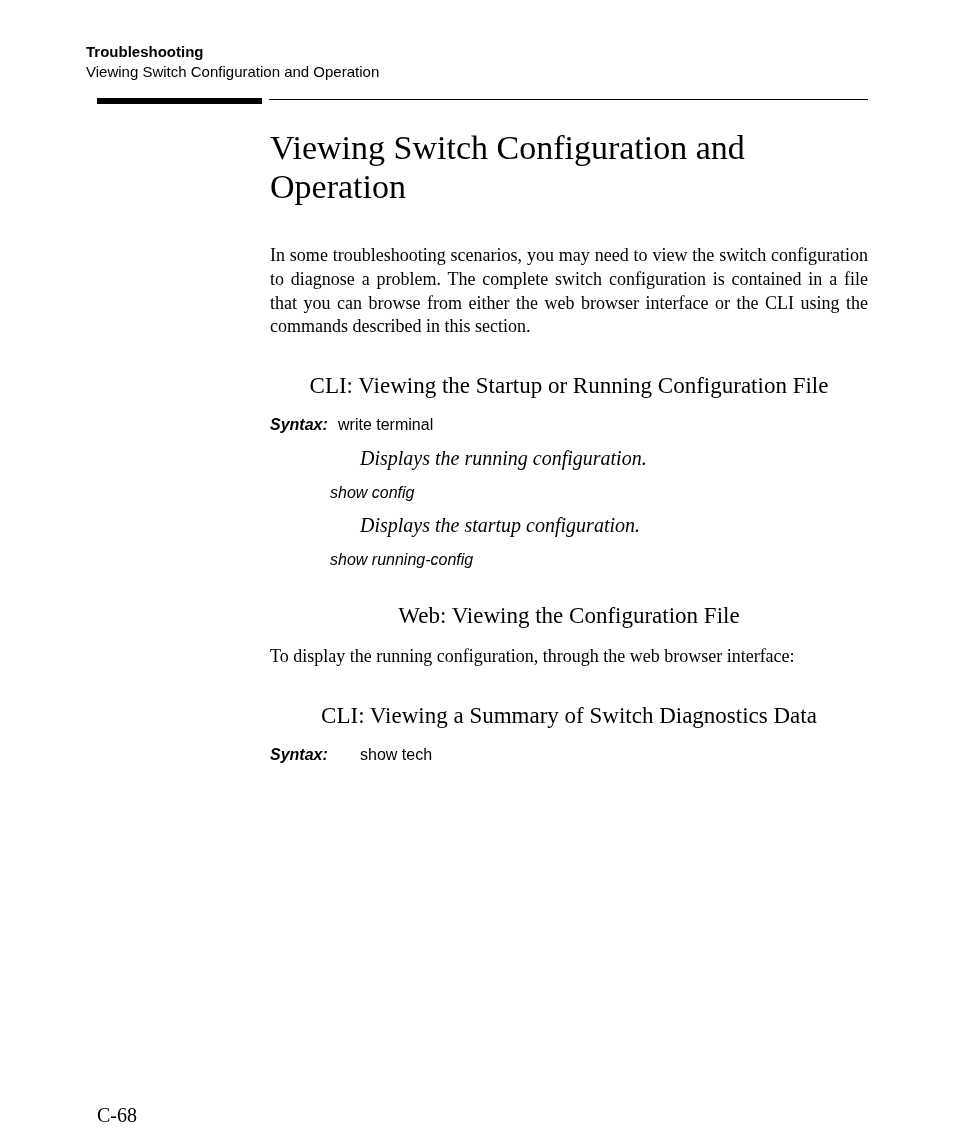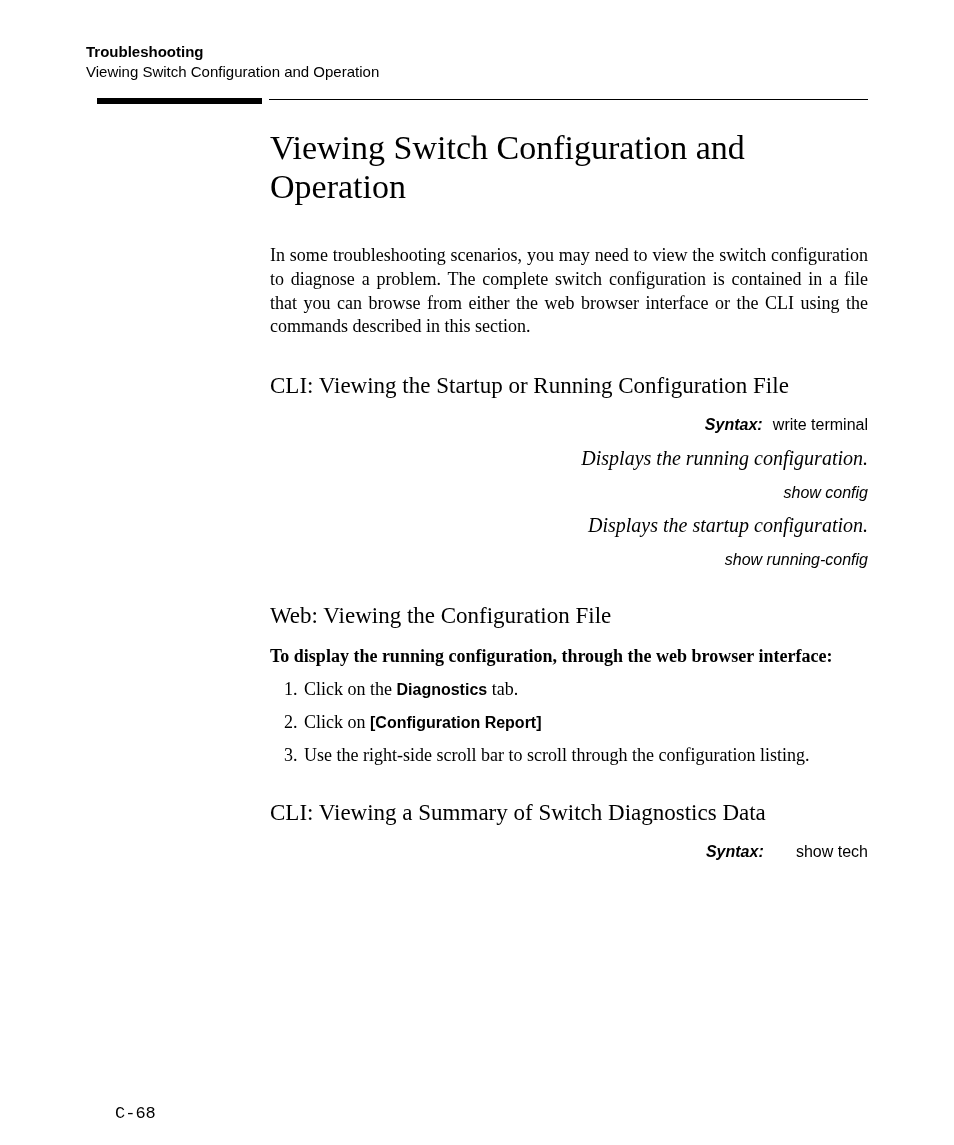--- a/index.html
+++ b/index.html
@@ -60,23 +60,24 @@
     font-size: 18px;
     line-height: 1.32;
     margin: 0 0 24px 0;
     text-align: justify;
   }
   h2.subhead {
     font-family: "Century Schoolbook", "Times New Roman", serif;
     font-weight: 400;
     font-size: 23px;
     margin: 34px 0 16px 0;
+    text-align: center;
   }
 
-  .syntax-block { margin: 6px 0 6px 0; font-size: 17px; text-align: right; }
+  .syntax-block { margin: 6px 0 6px 0; font-size: 17px; }
   .syntax-label {
     font-family: Arial, Helvetica, sans-serif;
     font-weight: 700;
     font-style: italic;
     font-size: 16px;
     display: inline-block;
     margin-right: 6px;
   }
   .cmd {
     font-family: Arial, Helvetica, sans-serif;
@@ -97,29 +98,29 @@
 
   ol.numlist {
     margin: 4px 0 10px 0;
     padding-left: 32px;
     font-size: 18px;
   }
   ol.numlist li { margin-bottom: 12px; padding-left: 2px; }
   .sans-b { font-family: Arial, Helvetica, sans-serif; font-weight: 700; font-size: 16px; }
   .sans-b2 { font-family: Arial, Helvetica, sans-serif; font-weight: 700; font-size: 16px; }
 
-  .syntax-line2 { margin: 8px 0 16px 12px; }
+  .syntax-line2 { margin: 8px 0 16px 0; }
   .syntax-line2 .cmd { margin-left: 22px; }
 
   .foot {
     position: absolute;
-    left: 115px;
+    left: 97px;
     top: 1104px;
-    font-family: Liberation Mono, monospace;
-    font-size: 17px;
+    font-family: Liberation Serif, serif;
+    font-size: 20px;
   }
 </style>
 </head>
 <body>
 
 <div class="page">
 
   <div class="running-head">
     <div class="rh-title">Troubleshooting</div>
     <div class="rh-sub">Viewing Switch Configuration and Operation</div>
@@ -139,31 +140,22 @@
     <div class="syntax-block">
       <span class="syntax-label">Syntax:</span>
       <span class="cmd">write terminal</span>
       <div class="explain">Displays the running configuration.</div>
       <div class="cmd-indent">show config</div>
       <div class="explain">Displays the startup configuration.</div>
       <div class="cmd-indent">show running-config</div>
     </div>
 
     <h2 class="subhead">Web: Viewing the Configuration File</h2>
-    <p class="body" style="margin-bottom:10px;font-weight:bold;">To display the running configuration, through the web browser interface:</p>
+    <p class="body" style="margin-bottom:10px;">To display the running configuration, through the web browser interface:</p>
 
-    <ol class="numlist">
-      <li>
-        <span>Click on the </span><span class="sans-b">Diagnostics</span><span> tab.</span>
-      </li>
-      <li>
-        <span>Click on </span><span class="sans-b">[Configuration Report]</span>
-      </li>
-      <li>Use the right-side scroll bar to scroll through the configuration listing.</li>
-    </ol>
 
     <h2 class="subhead">CLI: Viewing a Summary of Switch Diagnostics Data</h2>
 
     <div class="syntax-block syntax-line2">
       <span class="syntax-label">Syntax:</span>
       <span class="cmd">show tech</span>
     </div>
 
 
   </div>

